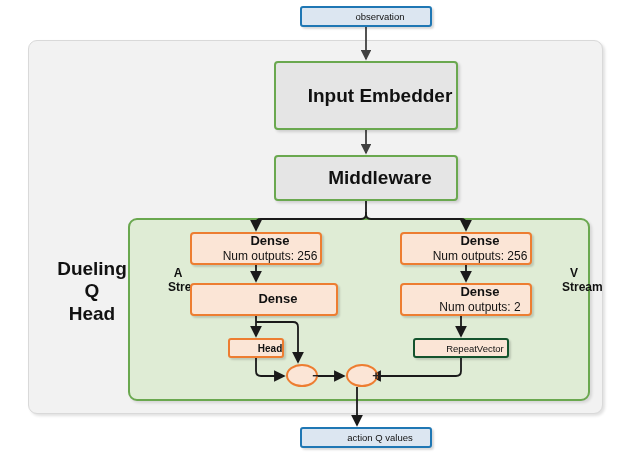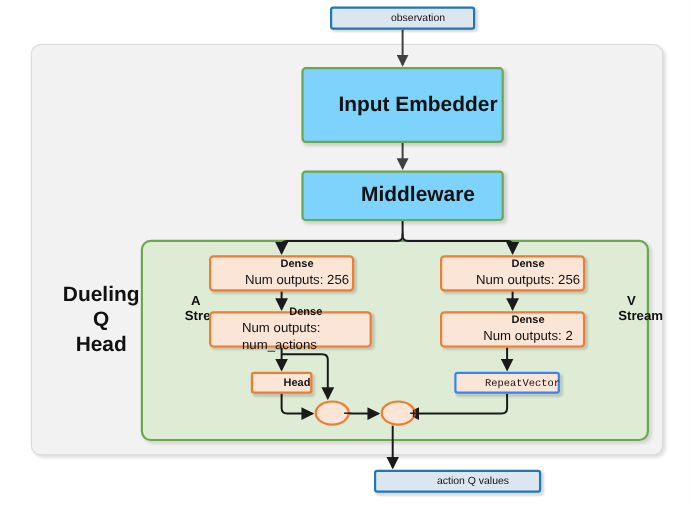--- a/index.html
+++ b/index.html
@@ -45,25 +45,25 @@
     border: 2px solid #1f77b4;
     border-radius: 3px;
     display: flex;
     align-items: center;
     justify-content: center;
     font-size: 9.5px;
     color: #111111;
     box-shadow: 2px 2px 2px rgba(0,0,0,0.15);
   }
   .io-observation { left: 300px; top: 6px; width: 132px; height: 21px; }
-  .io-output      { left: 300px; top: 427px; width: 152px; height: 21px; margin-left: 40px; }
+  .io-output      { left: 300px; top: 427px; width: 132px; height: 21px; }
 
   
   .green-box {
-    background: #7dd3fc;
+    background: #e5e5e5;
     border: 2px solid #6aa84f;
     border-radius: 4px;
     display: flex;
     align-items: center;
     justify-content: center;
     font-size: 19px;
     font-weight: bold;
     color: #111111;
     box-shadow: 2px 2px 3px rgba(0,0,0,0.15);
   }
@@ -75,46 +75,45 @@
     background: #fbe5d6;
     border: 2px solid #ed7d31;
     border-radius: 4px;
     display: flex;
     flex-direction: column;
     align-items: center;
     justify-content: center;
     color: #111111;
     box-shadow: 2px 2px 2px rgba(0,0,0,0.15);
   }
-  .orange-box .l1 { font-size: 10px; font-weight: bold; line-height: 1.25; }
+  .orange-box .l1 { font-size: 13px; font-weight: bold; line-height: 1.25; }
   .orange-box .l2 { font-size: 12px; line-height: 1.25; }
 
   .d-a1 { left: 190px; top: 232px; width: 132px; height: 33px; }
   .d-a2 { left: 190px; top: 283px; width: 148px; height: 33px; }
   .d-v1 { left: 400px; top: 232px; width: 132px; height: 33px; }
   .d-v2 { left: 400px; top: 283px; width: 132px; height: 33px; }
 
   .mean-box {
     left: 228px; top: 338px; width: 56px; height: 20px;
     background: #fbe5d6;
     border: 2px solid #ed7d31;
     border-radius: 3px;
     display: flex; align-items: center; justify-content: center;
     font-size: 10px; font-weight: bold; color: #111111;
     box-shadow: 2px 2px 2px rgba(0,0,0,0.15);
   }
   .repeat-box {
     left: 413px; top: 338px; width: 96px; height: 20px;
     background: #fbe5d6;
-    border: 2px solid #3b82f6;
+    border: 2px solid #14532d;
     border-radius: 3px;
     display: flex; align-items: center; justify-content: center;
     font-size: 9.5px; color: #111111;
     box-shadow: 2px 2px 2px rgba(0,0,0,0.15);
-    font-family: Liberation Mono, monospace;
   }
 
   
   .op-circle {
     width: 23px; height: 23px;
     border-radius: 50%;
     background: #fbe5d6;
     border: 2.5px solid #ed7d31;
     display: flex; align-items: center; justify-content: center;
     font-size: 13px; font-weight: bold; color: #222222;
@@ -215,21 +214,20 @@
     <div>Stream</div>
   </div>
 
   <div class="abs orange-box d-a1">
     <div class="l1">Dense</div>
     <div class="l2">Num outputs: 256</div>
   </div>
 
   <div class="abs orange-box d-a2">
     <div class="l1">Dense</div>
-    <div class="l2">Num outputs: num_actions</div>
   </div>
 
   <div class="abs mean-box">
     <span>Head</span>
   </div>
 
   <div class="abs orange-box d-v1">
     <div class="l1">Dense</div>
     <div class="l2">Num outputs: 256</div>
   </div>

